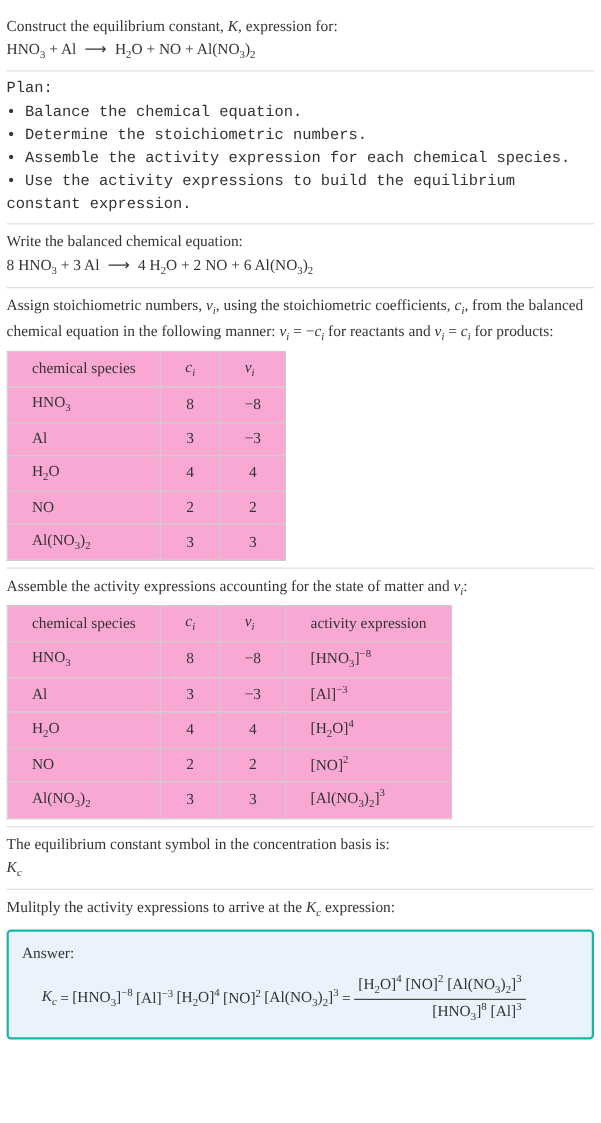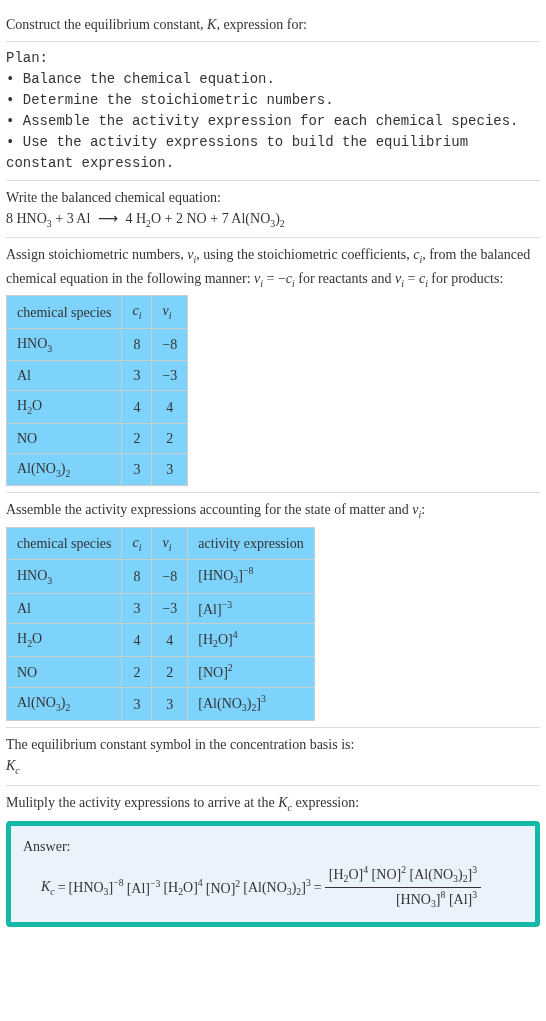--- a/index.html
+++ b/index.html
@@ -19,29 +19,29 @@
 .section.no-border { border-bottom: none; }
 .sub { vertical-align: sub; font-size: 0.7em; }
 .sup { vertical-align: super; font-size: 0.7em; }
 .ital { font-style: italic; }
 table {
   border-collapse: collapse;
   margin-top: 4px;
 }
 th, td {
   border: 1px solid #ccc;
-  padding: 4px 10px;
+  padding: 4px 22px;
   text-align: left;
   font-weight: normal;
-  background: #7dd3fc;
+  background: #f9a8d4;
 }
 td.center { text-align: center; }
 .answer-box {
   background: #eaf3fb;
-  border: 5px solid #14b8a6;
+  border: 2px solid #14b8a6;
   border-radius: 4px;
   padding: 10px 12px;
   margin-top: 6px;
 }
 .answer-title { margin-bottom: 6px; }
 .frac {
   display: inline-block;
   vertical-align: middle;
   text-align: right;
 }
@@ -64,36 +64,41 @@
 .arrow { padding: 0 4px; }
 .bullet-list div { padding-left: 0; font-family: Liberation Mono, monospace; }
 </style>
 </head>
 <body>
 
 <div class="section">
   <div>
     <span>Construct the equilibrium constant, </span><span class="ital">K</span><span>, expression for:</span>
   </div>
+  <div>
+    <span>HNO</span><span class="sub">3</span><span> + </span><span>Al</span>
+    <span class="arrow">⟶</span>
+    <span>H</span><span class="sub">2</span><span>O</span><span> + </span><span>NO</span><span> + </span><span>Al(NO</span><span class="sub">3</span><span>)</span><span class="sub">2</span>
+  </div>
 </div>
 
 <div class="section bullet-list">
   <div>Plan:</div>
   <div>• Balance the chemical equation.</div>
   <div>• Determine the stoichiometric numbers.</div>
   <div>• Assemble the activity expression for each chemical species.</div>
   <div>• Use the activity expressions to build the equilibrium constant expression.</div>
 </div>
 
 <div class="section">
   <div>Write the balanced chemical equation:</div>
   <div>
     <span>8 HNO</span><span class="sub">3</span><span> + 3 Al</span>
     <span class="arrow">⟶</span>
-    <span>4 H</span><span class="sub">2</span><span>O</span><span> + 2 NO</span><span> + 7 Al(NO</span><span class="sub">3</span><span>)</span><span class="sub">2</span>
+    <span>4 H</span><span class="sub">2</span><span>O</span><span> + 2 NO</span><span> + 6 Al(NO</span><span class="sub">3</span><span>)</span><span class="sub">2</span>
   </div>
 </div>
 
 <div class="section">
   <div>
     <span>Assign stoichiometric numbers, </span><span class="ital">ν</span><span class="ital sub">i</span><span>, using the stoichiometric coefficients, </span><span class="ital">c</span><span class="ital sub">i</span><span>, from the balanced chemical equation in the following manner: </span><span class="ital">ν</span><span class="ital sub">i</span><span> = −</span><span class="ital">c</span><span class="ital sub">i</span><span> for reactants and </span><span class="ital">ν</span><span class="ital sub">i</span><span> = </span><span class="ital">c</span><span class="ital sub">i</span><span> for products:</span>
   </div>
   <table>
     <tbody>
         <tr>

